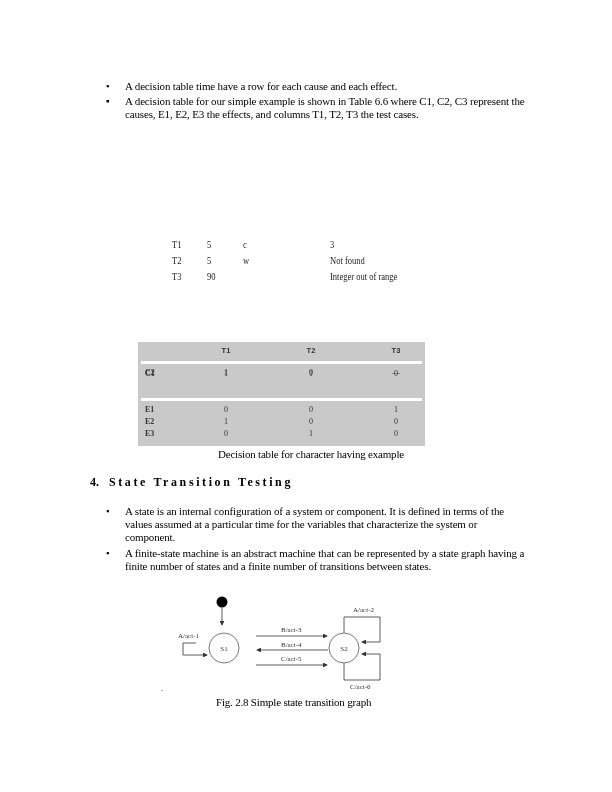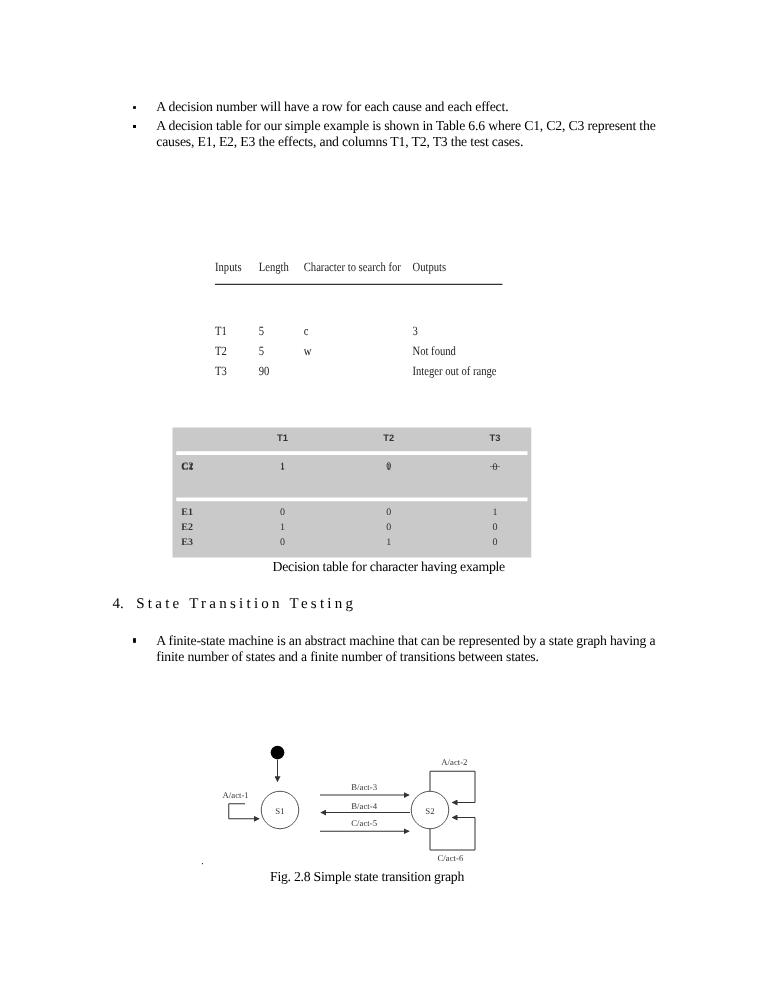--- a/index.html
+++ b/index.html
@@ -29,47 +29,41 @@
   .dt .hrow { position: absolute; top: 4px; left: 0; width: 100%; height: 12px; font-family: "Liberation Sans", sans-serif; font-weight: bold; font-size: 7.5px; }
   .dt .sep { position: absolute; left: 3px; right: 3px; height: 3px; background: #ffffff; }
   .dt .sep1 { top: 19px; }
   .dt .sep2 { top: 56px; }
   .dt .r { position: absolute; left: 0; width: 100%; height: 11px; }
   .dt .cell { position: absolute; top: 0; text-align: center; width: 20px; }
   .dt .lbl { left: 7px; text-align: left; font-weight: bold; }
   .dt .x1 { left: 78px; } .dt .x2 { left: 163px; } .dt .x3 { left: 248px; }
 
   .caption1 { position: absolute; left: 218px; top: 448px; font-size: 11px; letter-spacing: -0.2px; }
-  .heading { position: absolute; left: 90px; top: 475px; font-size: 12px; font-weight: normal; }
+  .heading { position: absolute; left: 90px; top: 475px; font-size: 12px; font-weight: bold; }
   .heading .num { margin-right: 10px; }
   .heading .txt { letter-spacing: 2.6px; }
 
   .diagram { position: absolute; left: 170px; top: 592px; width: 220px; height: 100px; }
   .diagram text { font-family: "Liberation Serif", serif; font-size: 7px; fill: #333; }
   .caption2 { position: absolute; left: 216px; top: 696px; font-size: 11px; letter-spacing: -0.2px; }
   .stray { position: absolute; left: 161px; top: 684px; font-size: 8px; }
 </style>
 </head>
 <body>
 
 <div class="page">
 
   <ul class="bullets b1">
-    <li><span class="dot">▪</span><span>A decision number will have a row for each cause and each effect.</span></li>
+    <li><span class="dot">▪</span><span>A decision table time have a row for each cause and each effect.</span></li>
     <li><span class="dot">▪</span></li>
     <li><span class="dot">▪</span><span>A decision table for our simple example is shown in Table 6.6 where C1, C2, C3 represent the causes, E1, E2, E3 the effects, and columns T1, T2, T3 the test cases.</span></li>
   </ul>
 
   <div class="t1">
-    <div class="hdr">
-      <span class="c k0">Inputs</span>
-      <span class="c k1">Length</span>
-      <span class="c k2">Character to search for</span>
-      <span class="c k3">Outputs</span>
-    </div>
     <div class="body">
       <div class="row">
         <span class="c k0">T1</span>
         <span class="c k1">5</span>
         <span class="c k2">c</span>
         <span class="c k3">3</span>
       </div>
       <div class="row">
         <span class="c k0">T2</span>
         <span class="c k1">5</span>
@@ -125,21 +119,21 @@
     </div>
   </div>
 
   <div class="caption1">Decision table for character having example</div>
 
   <div class="heading">
     <span class="num">4.</span><span class="txt">State Transition Testing</span>
   </div>
 
   <ul class="bullets b2">
-    <li><span class="dot">▪</span></li>
+    <li><span class="dot">▪</span><span>A state is an internal configuration of a system or component. It is defined in terms of the values assumed at a particular time for the variables that characterize the system or component.</span></li>
     <li><span class="dot">▪</span><span>A finite-state machine is an abstract machine that can be represented by a state graph having a finite number of states and a finite number of transitions between states.</span></li>
   </ul>
 
   <svg class="diagram" viewBox="0 0 220 100" width="220" height="100">
     <defs>
       <marker id="ah" markerWidth="6" markerHeight="6" refX="5" refY="3" orient="auto">
         <path d="M0,0 L6,3 L0,6 z" fill="#333"></path>
       </marker>
     </defs>
     <circle cx="52" cy="10" r="5.5" fill="#000"></circle>

